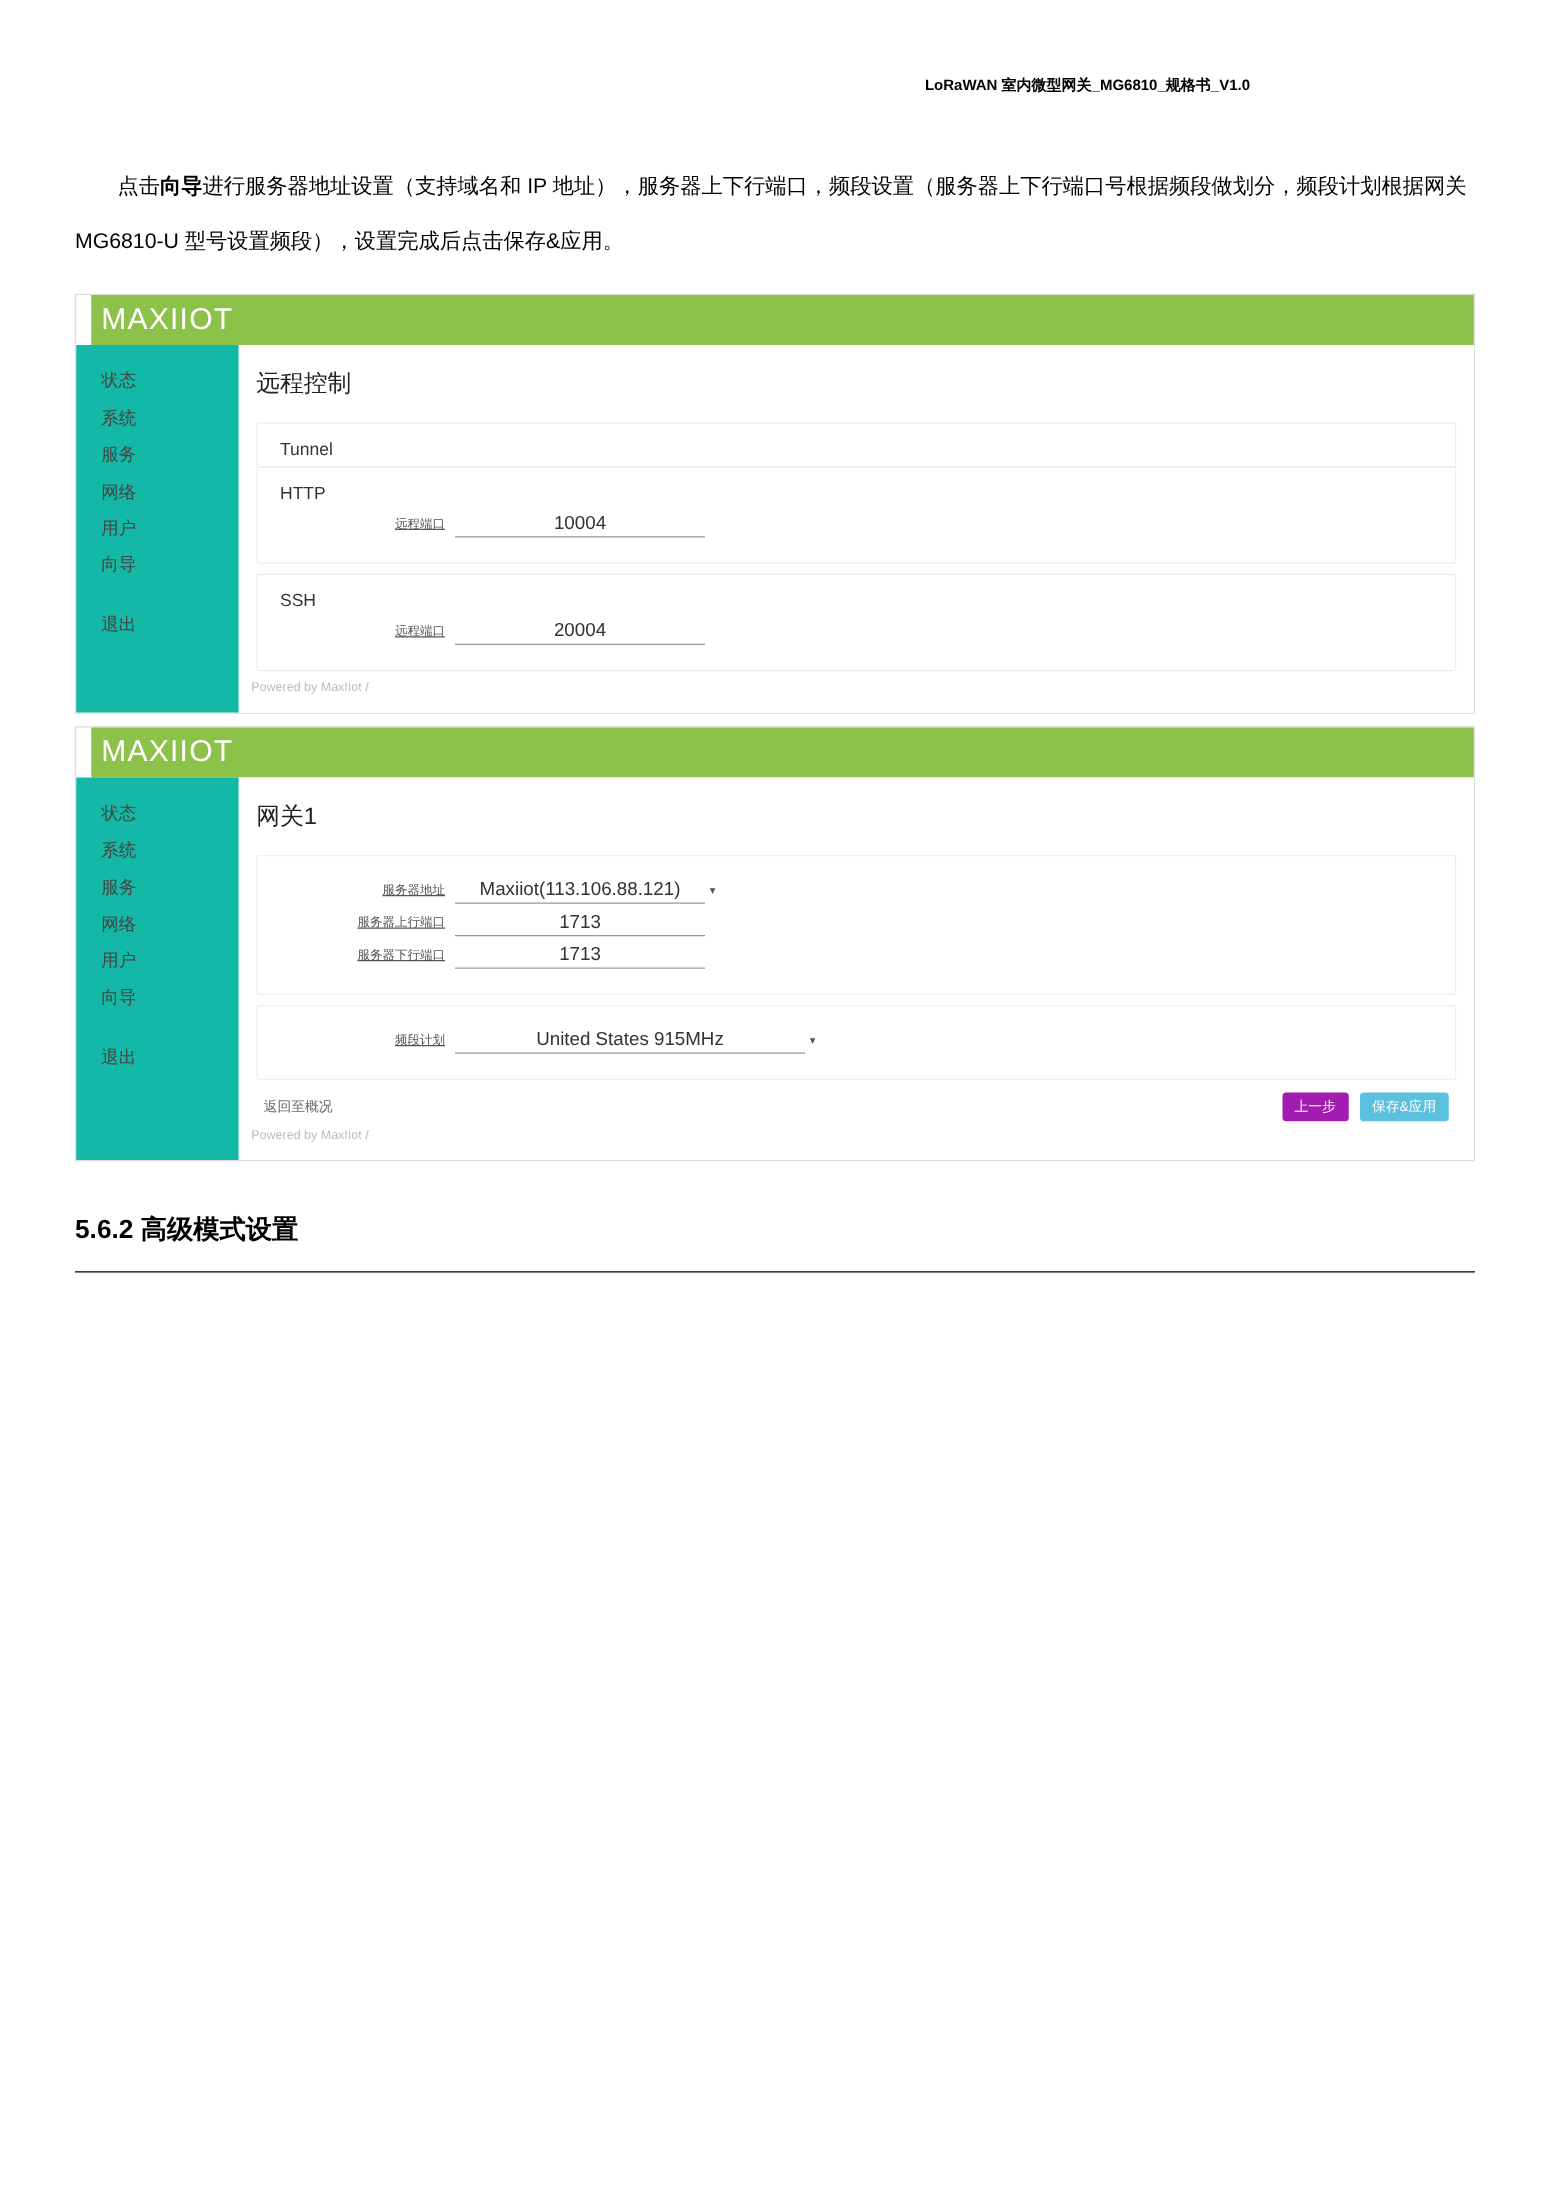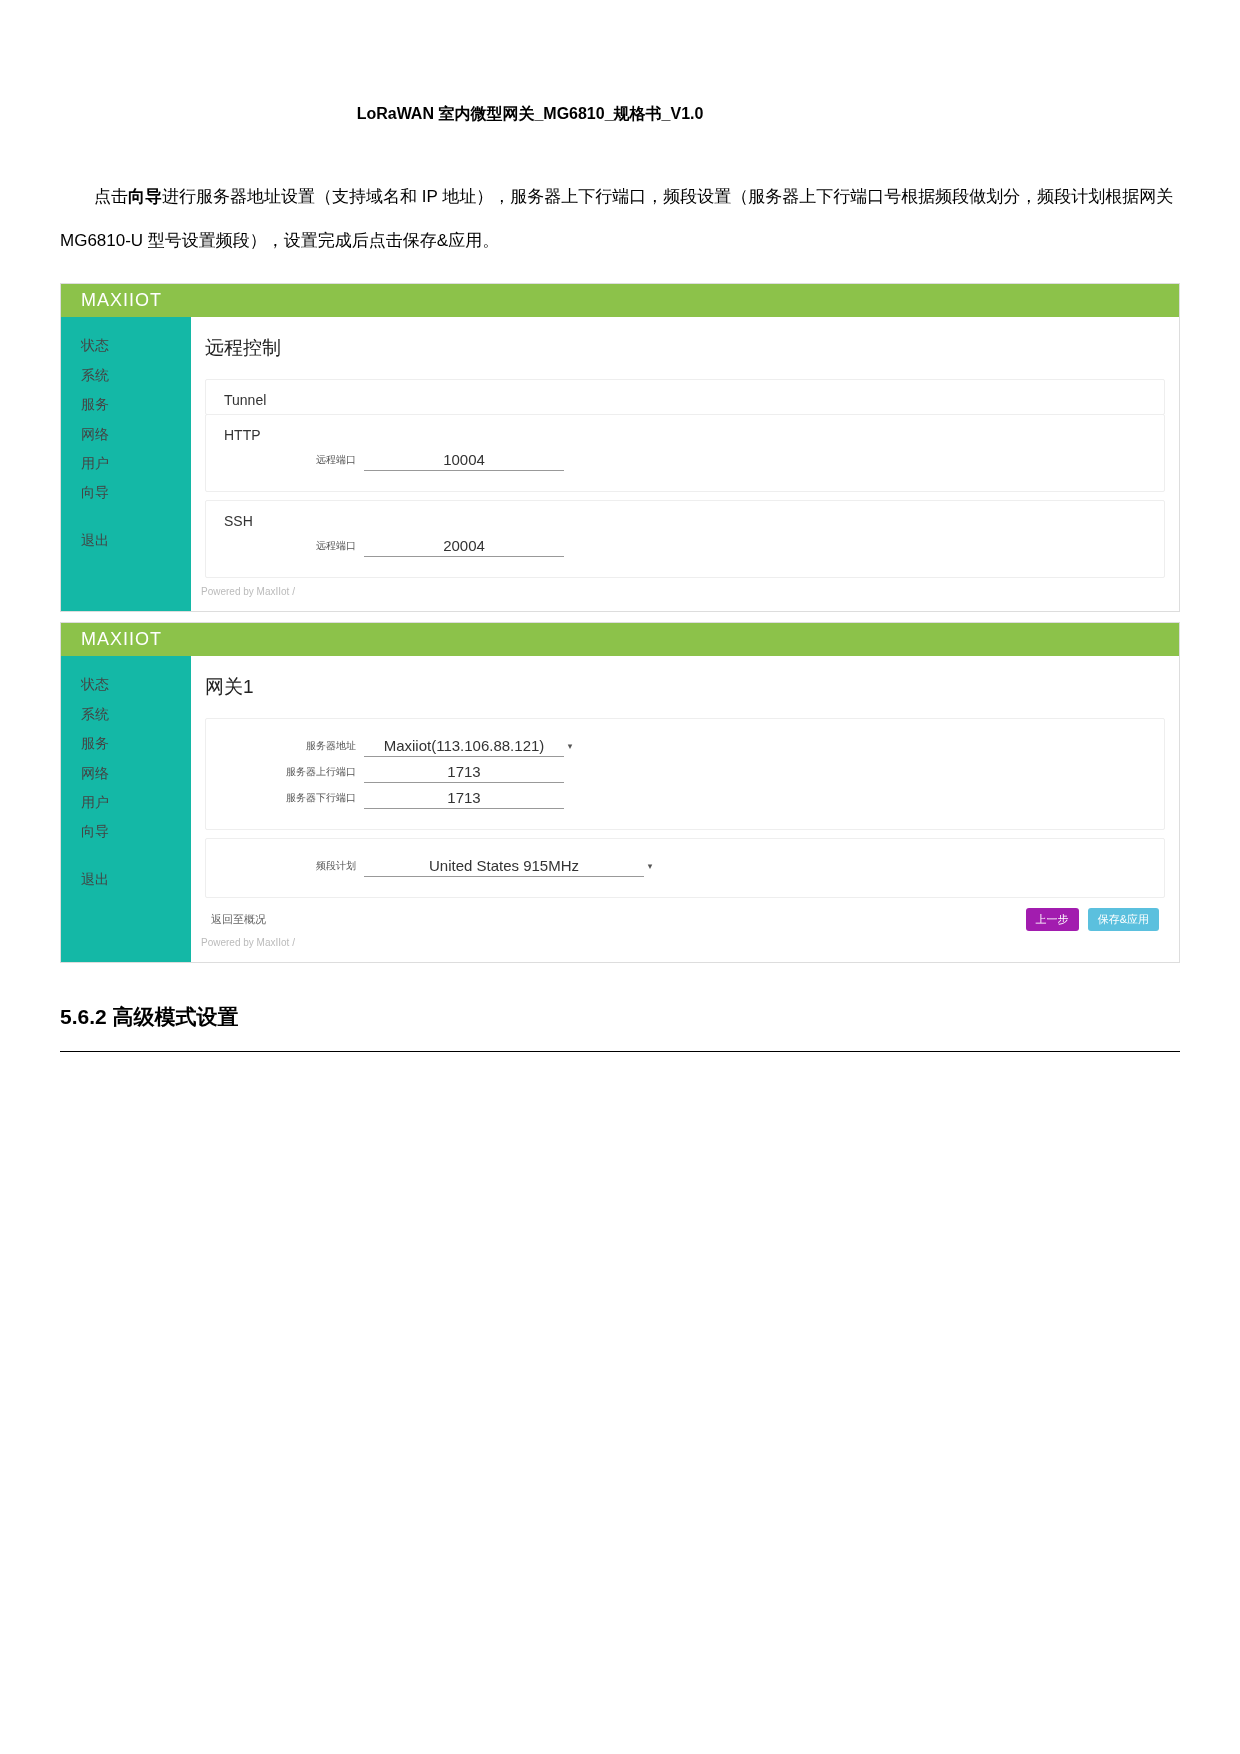--- a/index.html
+++ b/index.html
@@ -7,50 +7,50 @@
     margin: 0;
     background: #fff;
     font-family: "Microsoft YaHei", "SimSun", Arial, sans-serif;
     color: #000;
     width: 1240px;
   }
   .page {
     padding: 60px 60px 0 60px;
   }
   .doc-header {
-    font-size: 16px;
+    font-size: 12px;
     font-weight: bold;
-    text-align: center;
+    text-align: right;
     padding-right: 180px;
     margin-bottom: 50px;
-    margin-top: 44px;
   }
   .intro {
     font-size: 17px;
     line-height: 2.6;
     text-indent: 2em;
     margin-bottom: 20px;
   }
   .intro strong { font-weight: bold; }
 
   
   .shot {
     border: 1px solid #ddd;
     margin-bottom: 10px;
     font-size: 13px;
     color: #333;
     position: relative;
   }
   .shot-top {
     background: #8cc24a;
     color: #fff;
-    padding: 6px 20px;
-    font-size: 18px;
+    padding: 6px 8px;
+    font-size: 24px;
     letter-spacing: 1px;
     font-weight: 300;
+    margin-left: 12px;
   }
   .shot-top b { font-weight: 500; }
   .shot-body {
     display: flex;
   }
   .sidebar {
     width: 130px;
     padding: 14px 0 14px 20px;
     font-size: 14px;
     color: #444;
@@ -83,20 +83,21 @@
     align-items: center;
     margin: 4px 0;
     font-size: 11px;
   }
   .row .lbl {
     width: 140px;
     text-align: right;
     padding-right: 8px;
     color: #555;
     font-size: 10px;
+    text-decoration: underline;
   }
   .row .field {
     border-bottom: 1px solid #999;
     width: 200px;
     padding: 2px 4px;
     font-size: 15px;
     color: #333;
     text-align: center;
   }
   .row .sel-caret {

